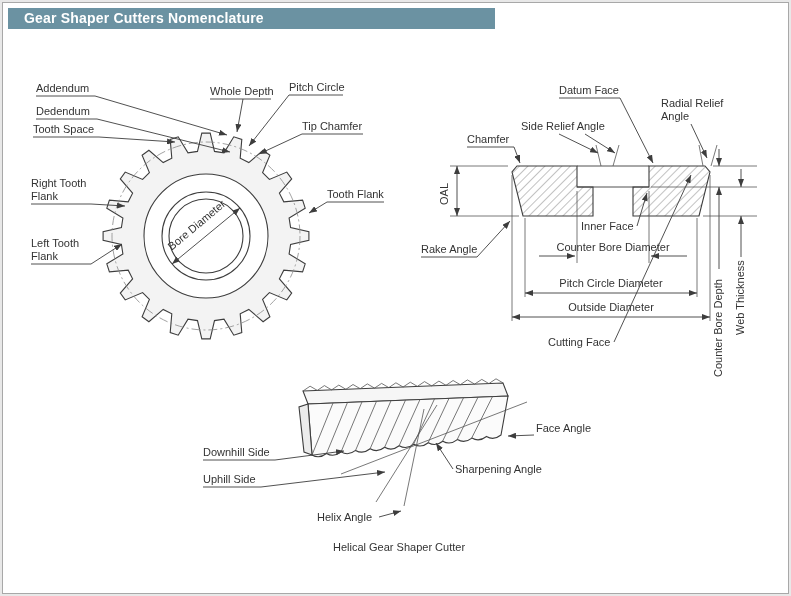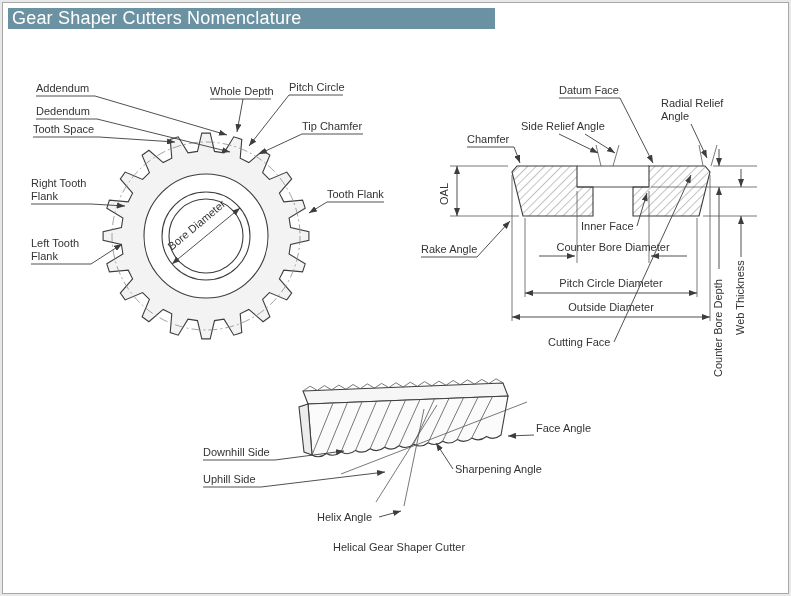--- a/index.html
+++ b/index.html
@@ -1,22 +1,22 @@
 <!DOCTYPE html>
 <html style="--header-bg: #6b92a2;"><head>
 <meta charset="utf-8">
 <style>
   html,body{margin:0;padding:0;}
   body{width:791px;height:596px;background:#e8e8e8;position:relative;
        font-family:"Liberation Sans",sans-serif;}
   .page{position:absolute;left:2px;top:2px;width:785px;height:590px;
         background:#fff;border:1px solid #a8a8a8;}
   .header-bar{position:absolute;left:5px;top:5px;width:487px;height:21px;
-        background:var(--header-bg,#6b92a2);color:#fff;font-size:18px;font-weight:normal;
-        line-height:21px;padding-left:4px;box-sizing:border-box;letter-spacing:.2px;}
+        background:var(--header-bg,#6b92a2);color:#fff;font-size:14px;font-weight:bold;
+        line-height:21px;padding-left:16px;box-sizing:border-box;letter-spacing:.2px;}
   svg.canvas{position:absolute;left:0;top:0;}
   svg text{font-family:"Liberation Sans",sans-serif;font-size:11px;fill:#333;}
   .mid{text-anchor:middle;}
   .outline{stroke:#3d3d3d;stroke-width:1.1;}
   .ln{stroke:#3d3d3d;stroke-width:0.9;fill:none;}
   .thin{stroke:#555;stroke-width:0.8;fill:none;}
   .dashdot{stroke:#8a8a8a;stroke-width:0.8;fill:none;stroke-dasharray:9 3 2 3;}
 </style>
 </head>
 <body>

